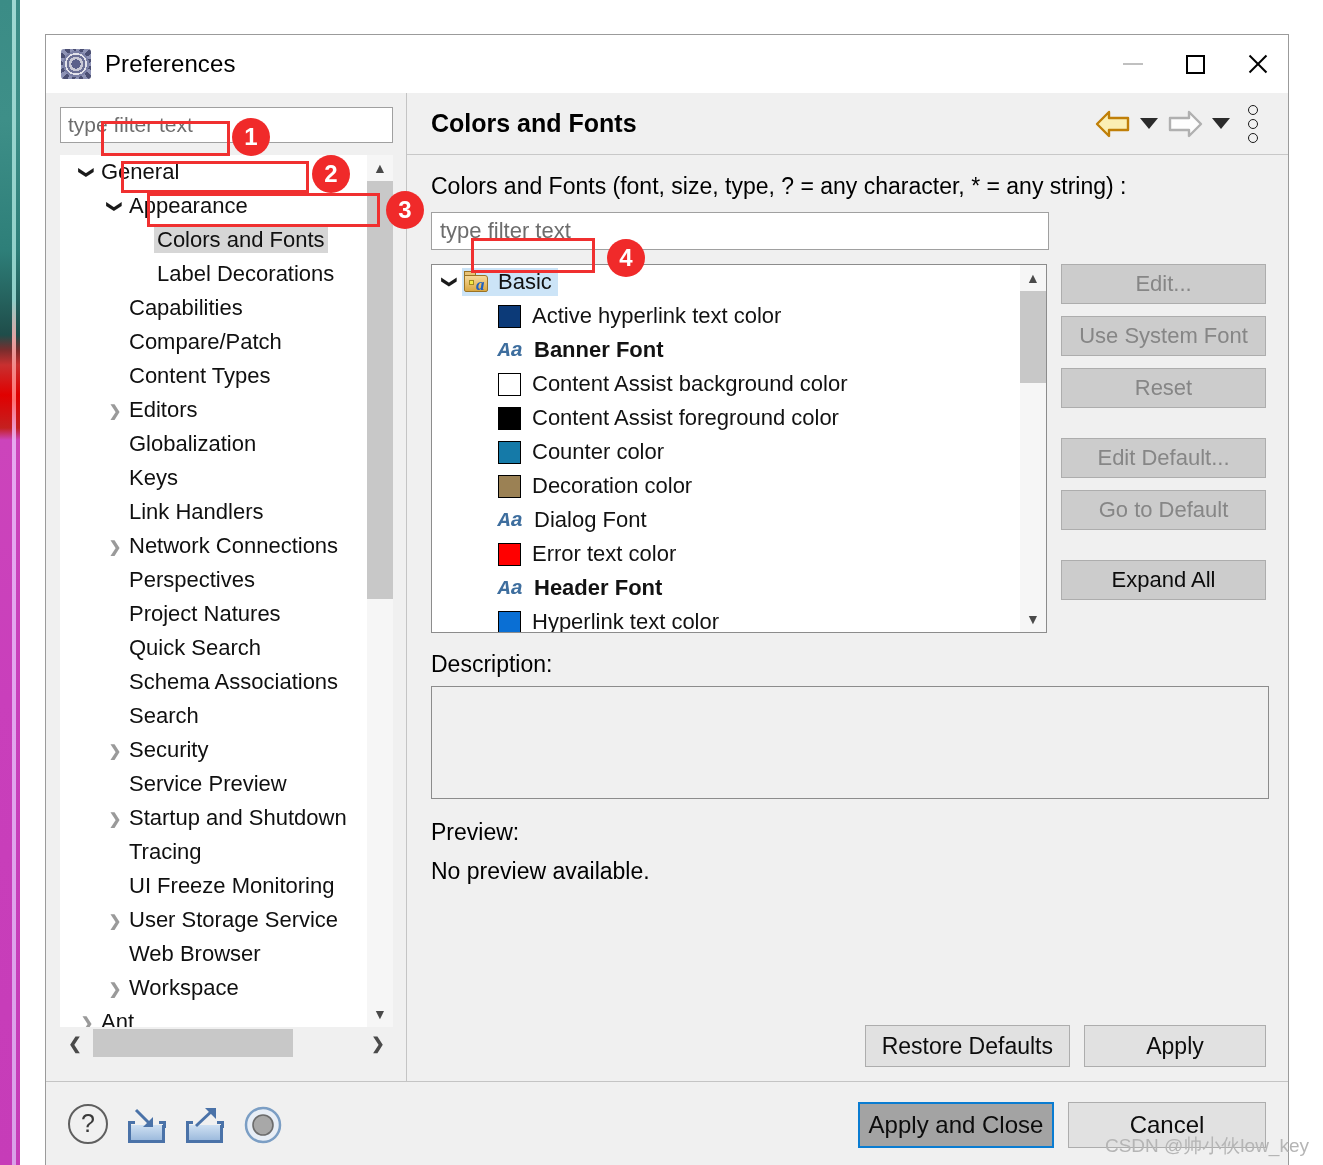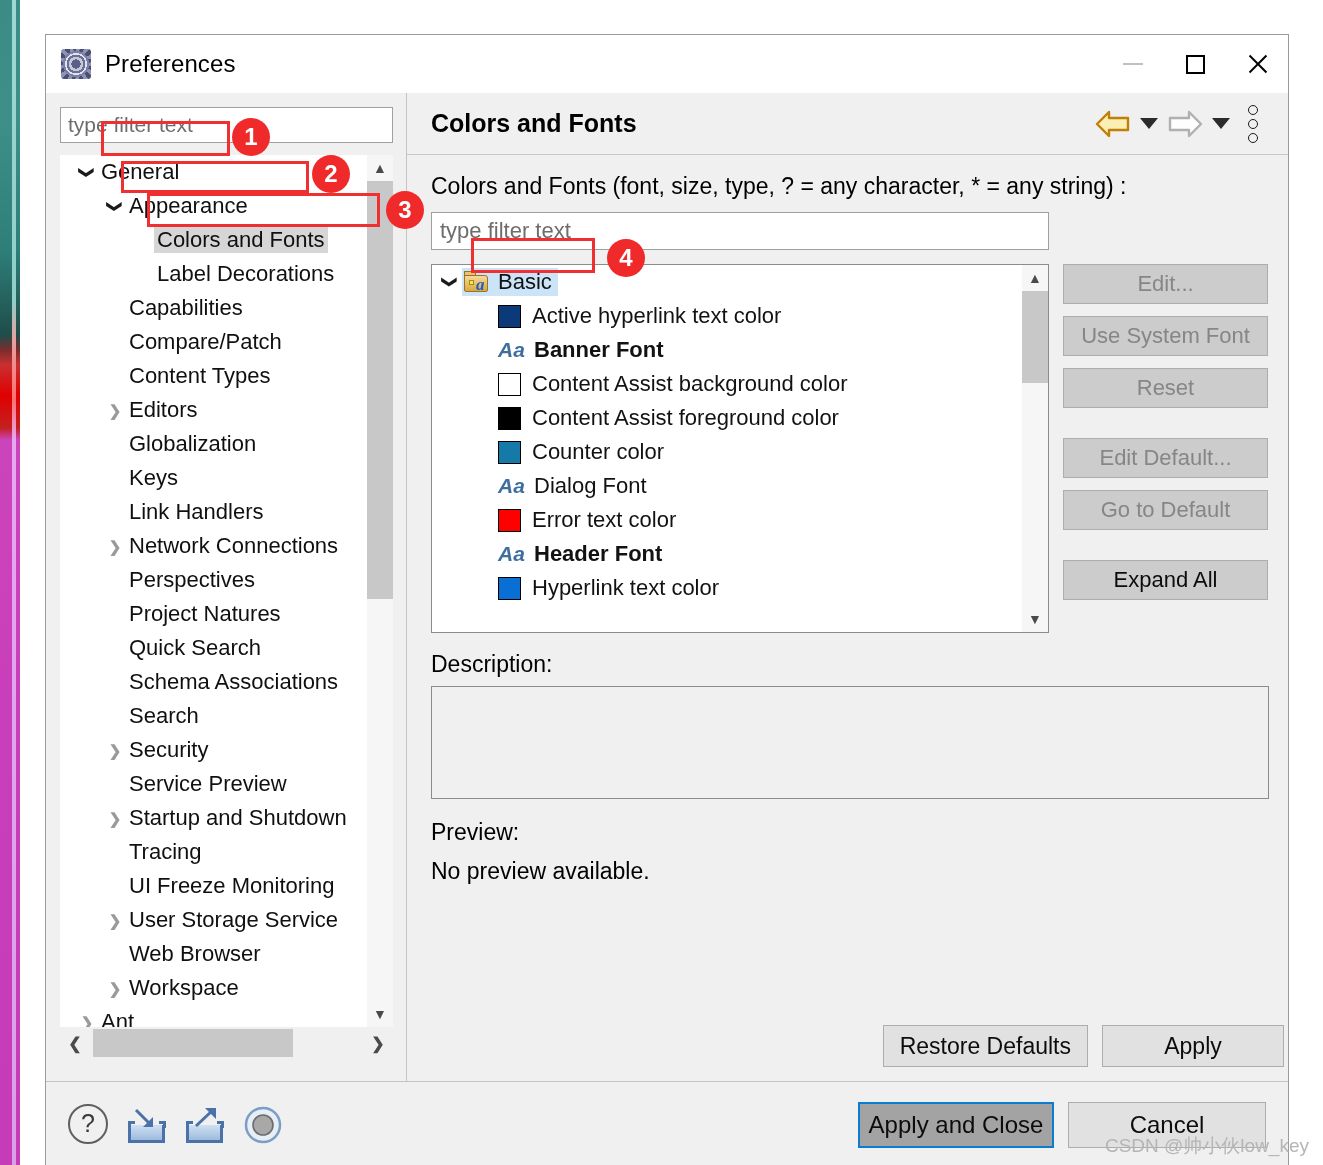--- a/index.html
+++ b/index.html
@@ -171,21 +171,21 @@
   .nav-arrow { width: 42px; height: 34px; display: flex; align-items: center; justify-content: center; }
   .nav-caret { width: 22px; height: 34px; display: flex; align-items: center; justify-content: center; }
   .caret-tri {
     width: 0; height: 0; border-left: 9px solid transparent;
     border-right: 9px solid transparent; border-top: 11px solid #2b2b2b;
   }
   #kebab { width: 34px; height: 40px; display: flex; flex-direction: column;
            align-items: center; justify-content: center; gap: 4px; }
   .kebab-dot { width: 10px; height: 10px; border: 1.6px solid #1a1a1a; border-radius: 50%; }
 
-  #right-body { padding: 18px 4px 0 24px; flex: 1 1 auto; display: flex; flex-direction: column; min-height: 0; }
+  #right-body { padding: 18px 22px 0 24px; flex: 1 1 auto; display: flex; flex-direction: column; min-height: 0; }
   #cf-desc { font-size: 23px; color: #000; white-space: nowrap; }
 
   #cf-filter {
     margin-top: 12px; width: 618px; height: 38px;
     border: 1px solid #a0a0a0; background: #fff;
     font-size: 22px; padding: 0 8px; color: #000;
     font-family: "Liberation Sans", sans-serif;
   }
   #cf-filter::placeholder { color: #6d6d6d; opacity: 1; }
 
@@ -201,21 +201,21 @@
     font-size: 22px; color: #121212; white-space: nowrap; padding-left: 8px;
   }
   .cf-row.group { padding-left: 6px; }
   .cf-row.child { padding-left: 66px; }
   .swatch {
     width: 23px; height: 23px; flex: 0 0 23px; border: 1.6px solid #000;
     margin-right: 11px;
   }
   .fonticon {
     width: 30px; flex: 0 0 30px; margin-right: 6px;
-    font-family: Liberation Sans, sans-serif; font-style: italic;
+    font-family: Liberation Mono, monospace; font-style: italic;
     font-weight: bold; font-size: 21px; color: #3e6e9e; text-align: left;
   }
   .cf-row.bold .cf-label { font-weight: bold; }
   .group-tw {
     width: 24px; flex: 0 0 24px; text-align: center;
     font-size: 15px; font-weight: bold; color: #1a1a1a;
     transform: rotate(90deg); display: inline-block;
   }
   #basic-sel { background: #cce4f7; padding: 1px 6px 1px 2px; display: flex; align-items: center; }
   .folder-icon {
@@ -549,20 +549,24 @@
                 </div>
                 <div class="cf-row child">
                   <span class="swatch" style="background: rgb(0, 0, 0);"></span>
                   <span class="cf-label">Content Assist foreground color</span>
                 </div>
                 <div class="cf-row child">
                   <span class="swatch" style="background: rgb(21, 122, 168);"></span>
                   <span class="cf-label">Counter color</span>
                 </div>
                 <div class="cf-row child">
+                  <span class="swatch" style="background: rgb(155, 129, 84);"></span>
+                  <span class="cf-label">Decoration color</span>
+                </div>
+                <div class="cf-row child">
                   <span class="fonticon">Aa</span>
                   <span class="cf-label">Dialog Font</span>
                 </div>
                 <div class="cf-row child">
                   <span class="swatch" style="background: rgb(255, 0, 0);"></span>
                   <span class="cf-label">Error text color</span>
                 </div>
                 <div class="cf-row child bold">
                   <span class="fonticon">Aa</span>
                   <span class="cf-label">Header Font</span>

